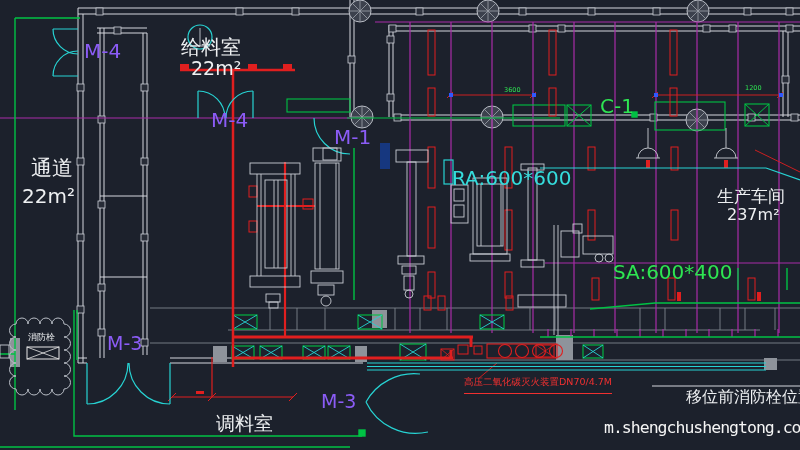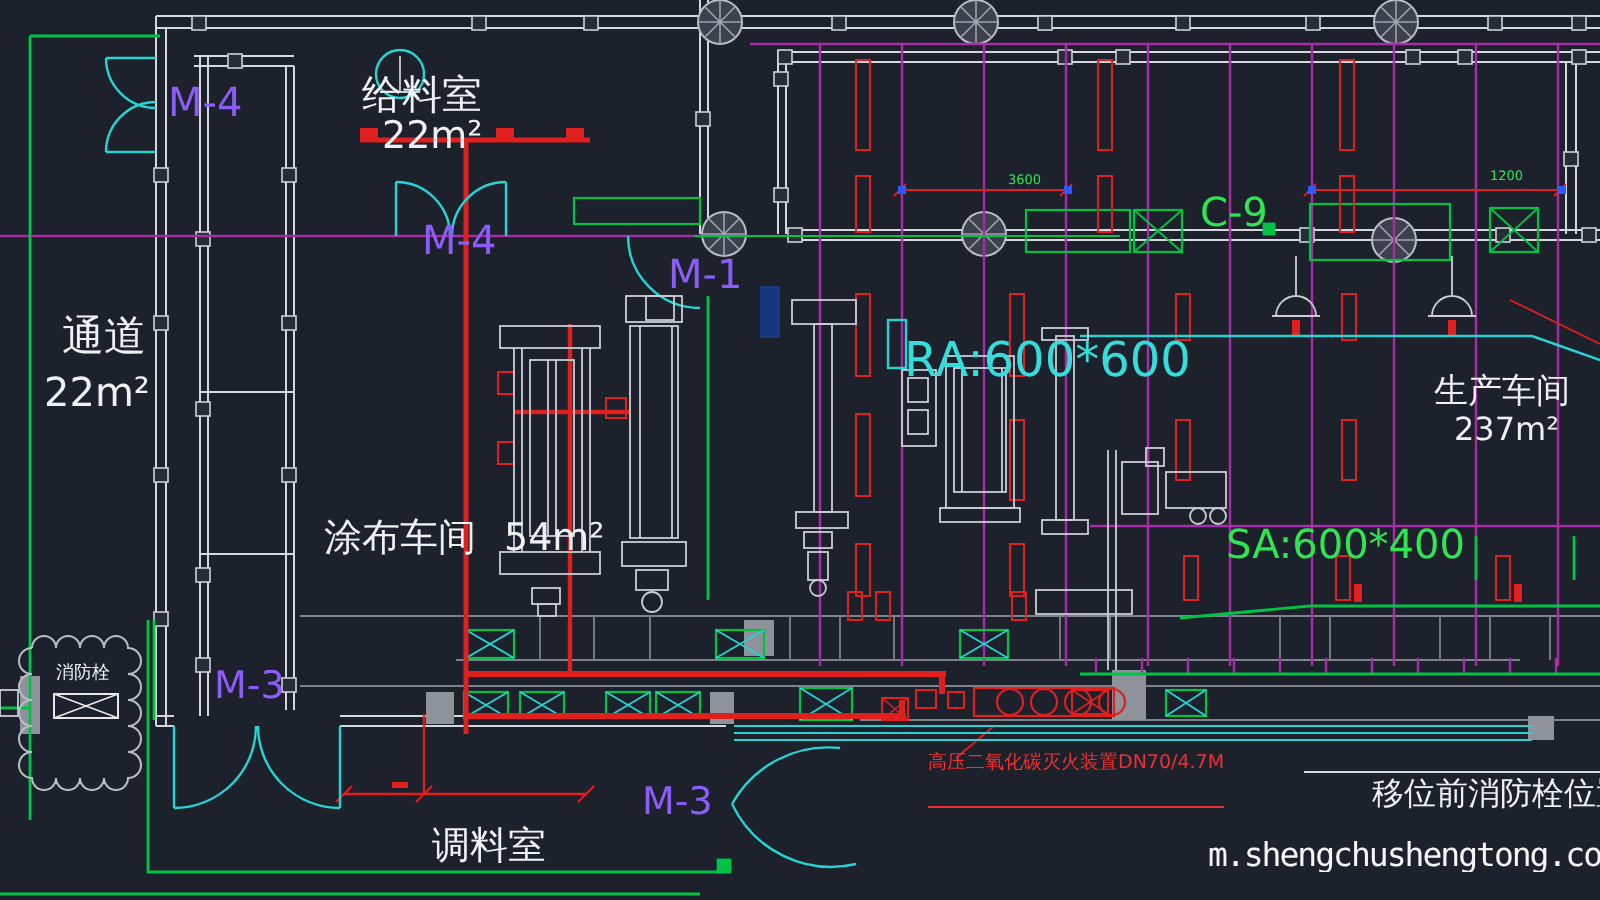--- a/index.html
+++ b/index.html
@@ -7,21 +7,21 @@
          font-family:"DejaVu Sans",sans-serif;}
   .stage svg{position:absolute;left:0;top:0;}
   .lbl{position:absolute;line-height:1.05;white-space:nowrap;color:#eef0f2;
        font-family:"DejaVu Sans",sans-serif;letter-spacing:0;}
   .cyan{color:#8b5cf6;}
   .green{color:#2ee552;}
   .red{color:#f03030;}
   .dim{color:#2ee552;}
   .clip{overflow:hidden;}
   .mono{font-family:"DejaVu Sans Mono",monospace;}
-  .underline-red{border-bottom:1px solid #f03030;padding-bottom:16px;}
+  .underline-red{border-bottom:1px solid #f03030;padding-bottom:6px;}
   .gap{display:inline-block;width:14px;}
 </style>
 </head>
 <body>
 
 <div class="stage">
 
 <svg width="800" height="450" viewBox="0 0 800 450">
   <defs>
     <g id="colsym">
@@ -331,26 +331,23 @@
 
 <div class="lbl" style="left:181px;top:37px;font-size:20px;">给料室</div>
 <div class="lbl" style="left:191px;top:59px;font-size:19px;">22m²</div>
 
 <div class="lbl cyan" style="left:84px;top:41px;font-size:20px;">M-4</div>
 <div class="lbl cyan" style="left:211px;top:110px;font-size:20px;">M-4</div>
 <div class="lbl cyan" style="left:334px;top:127px;font-size:20px;text-align:center;">M-1</div>
 <div class="lbl cyan" style="left:107px;top:334px;font-size:19px;">M-3</div>
 <div class="lbl cyan" style="left:321px;top:392px;font-size:19px;">M-3</div>
 
-<div class="lbl" style="left:162px;top:260px;font-size:19px;">
-  <span>涂布车间</span><span class="gap"></span><span>54m²</span>
-</div>
-
-<div class="lbl green" style="left:600px;top:96px;font-size:20px;">C-9</div>
-<div class="lbl cyan" style="left:452px;top:168px;font-size:24px;color:#35dcdc;">RA:600*600</div>
+
+<div class="lbl green" style="left:600px;top:96px;font-size:20px;">C-1</div>
+<div class="lbl cyan" style="left:452px;top:168px;font-size:20px;color:#35dcdc;">RA:600*600</div>
 <div class="lbl green" style="left:613px;top:262px;font-size:20px;">SA:600*400</div>
 
 <div class="lbl" style="left:717px;top:188px;font-size:17px;">生产车间</div>
 <div class="lbl" style="left:727px;top:207px;font-size:16px;text-align:center;">237m²</div>
 
 <div class="lbl" style="left:216px;top:367px;font-size:19px;margin-top:47px;">调料室</div>
 
 <div class="lbl red underline-red" style="left:464px;top:377px;font-size:9.5px;">高压二氧化碳灭火装置DN70/4.7M</div>
 
 <div class="lbl clip" style="left:686px;top:389px;font-size:16px;width:114px;">移位前消防栓位置</div>

